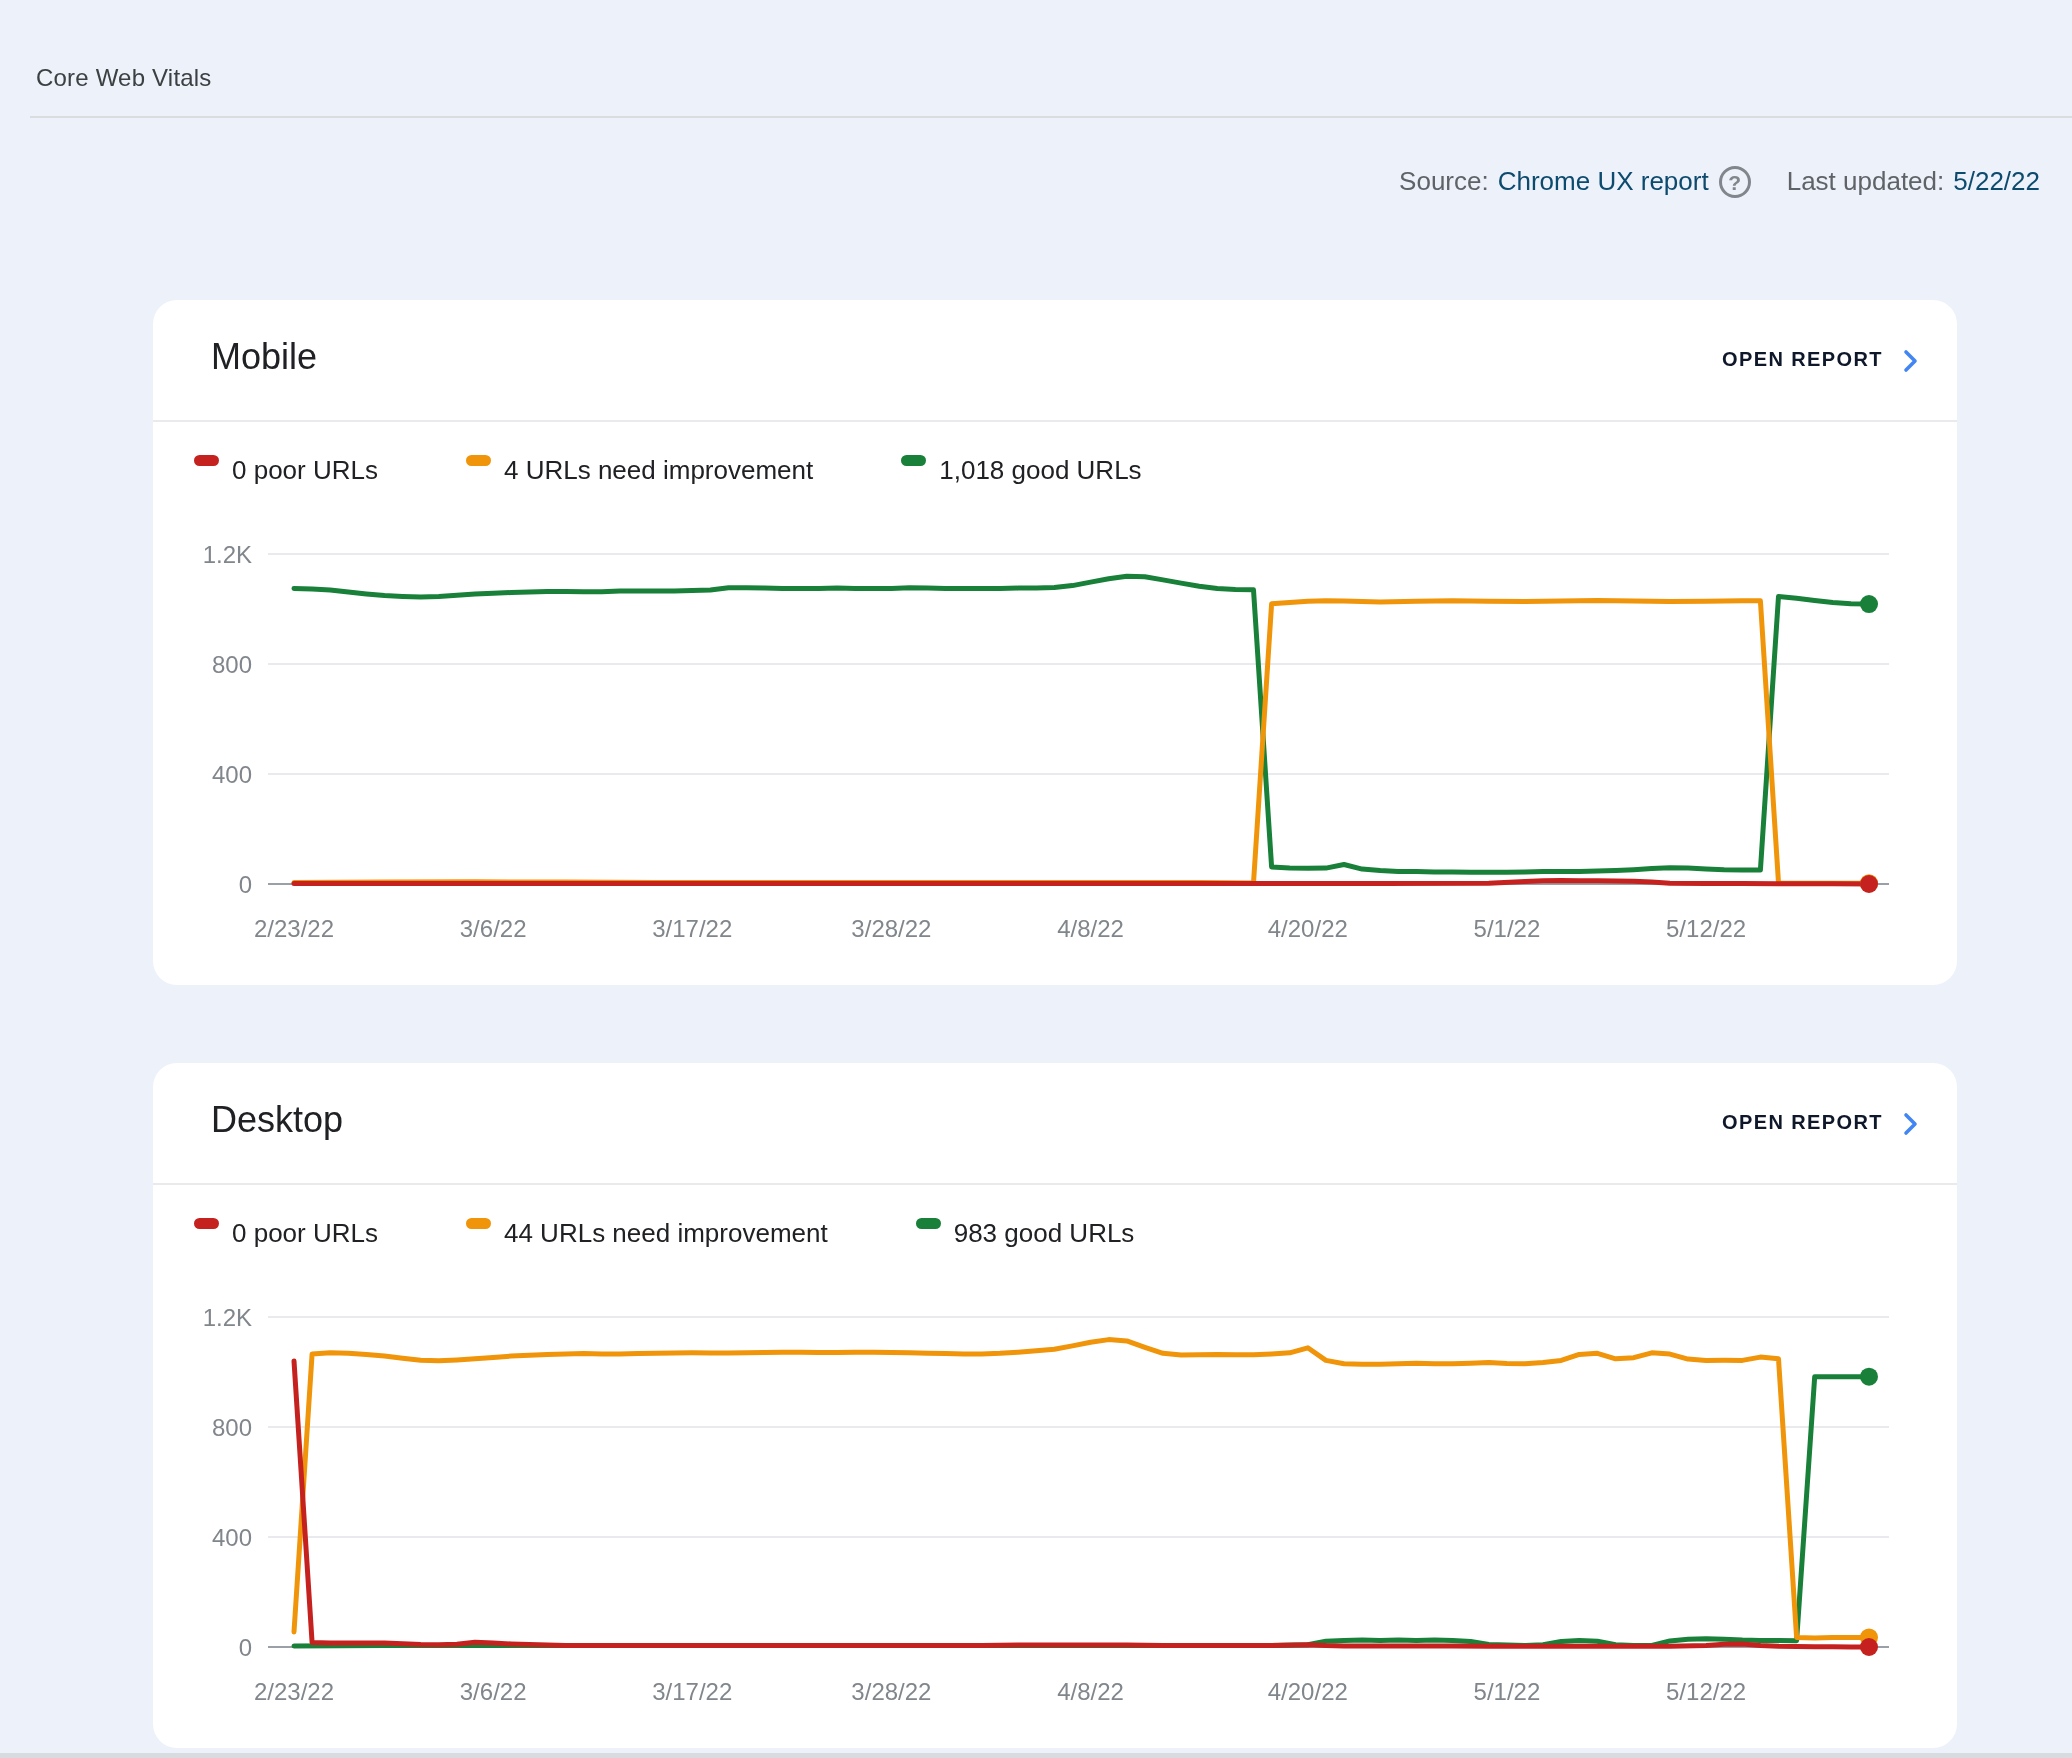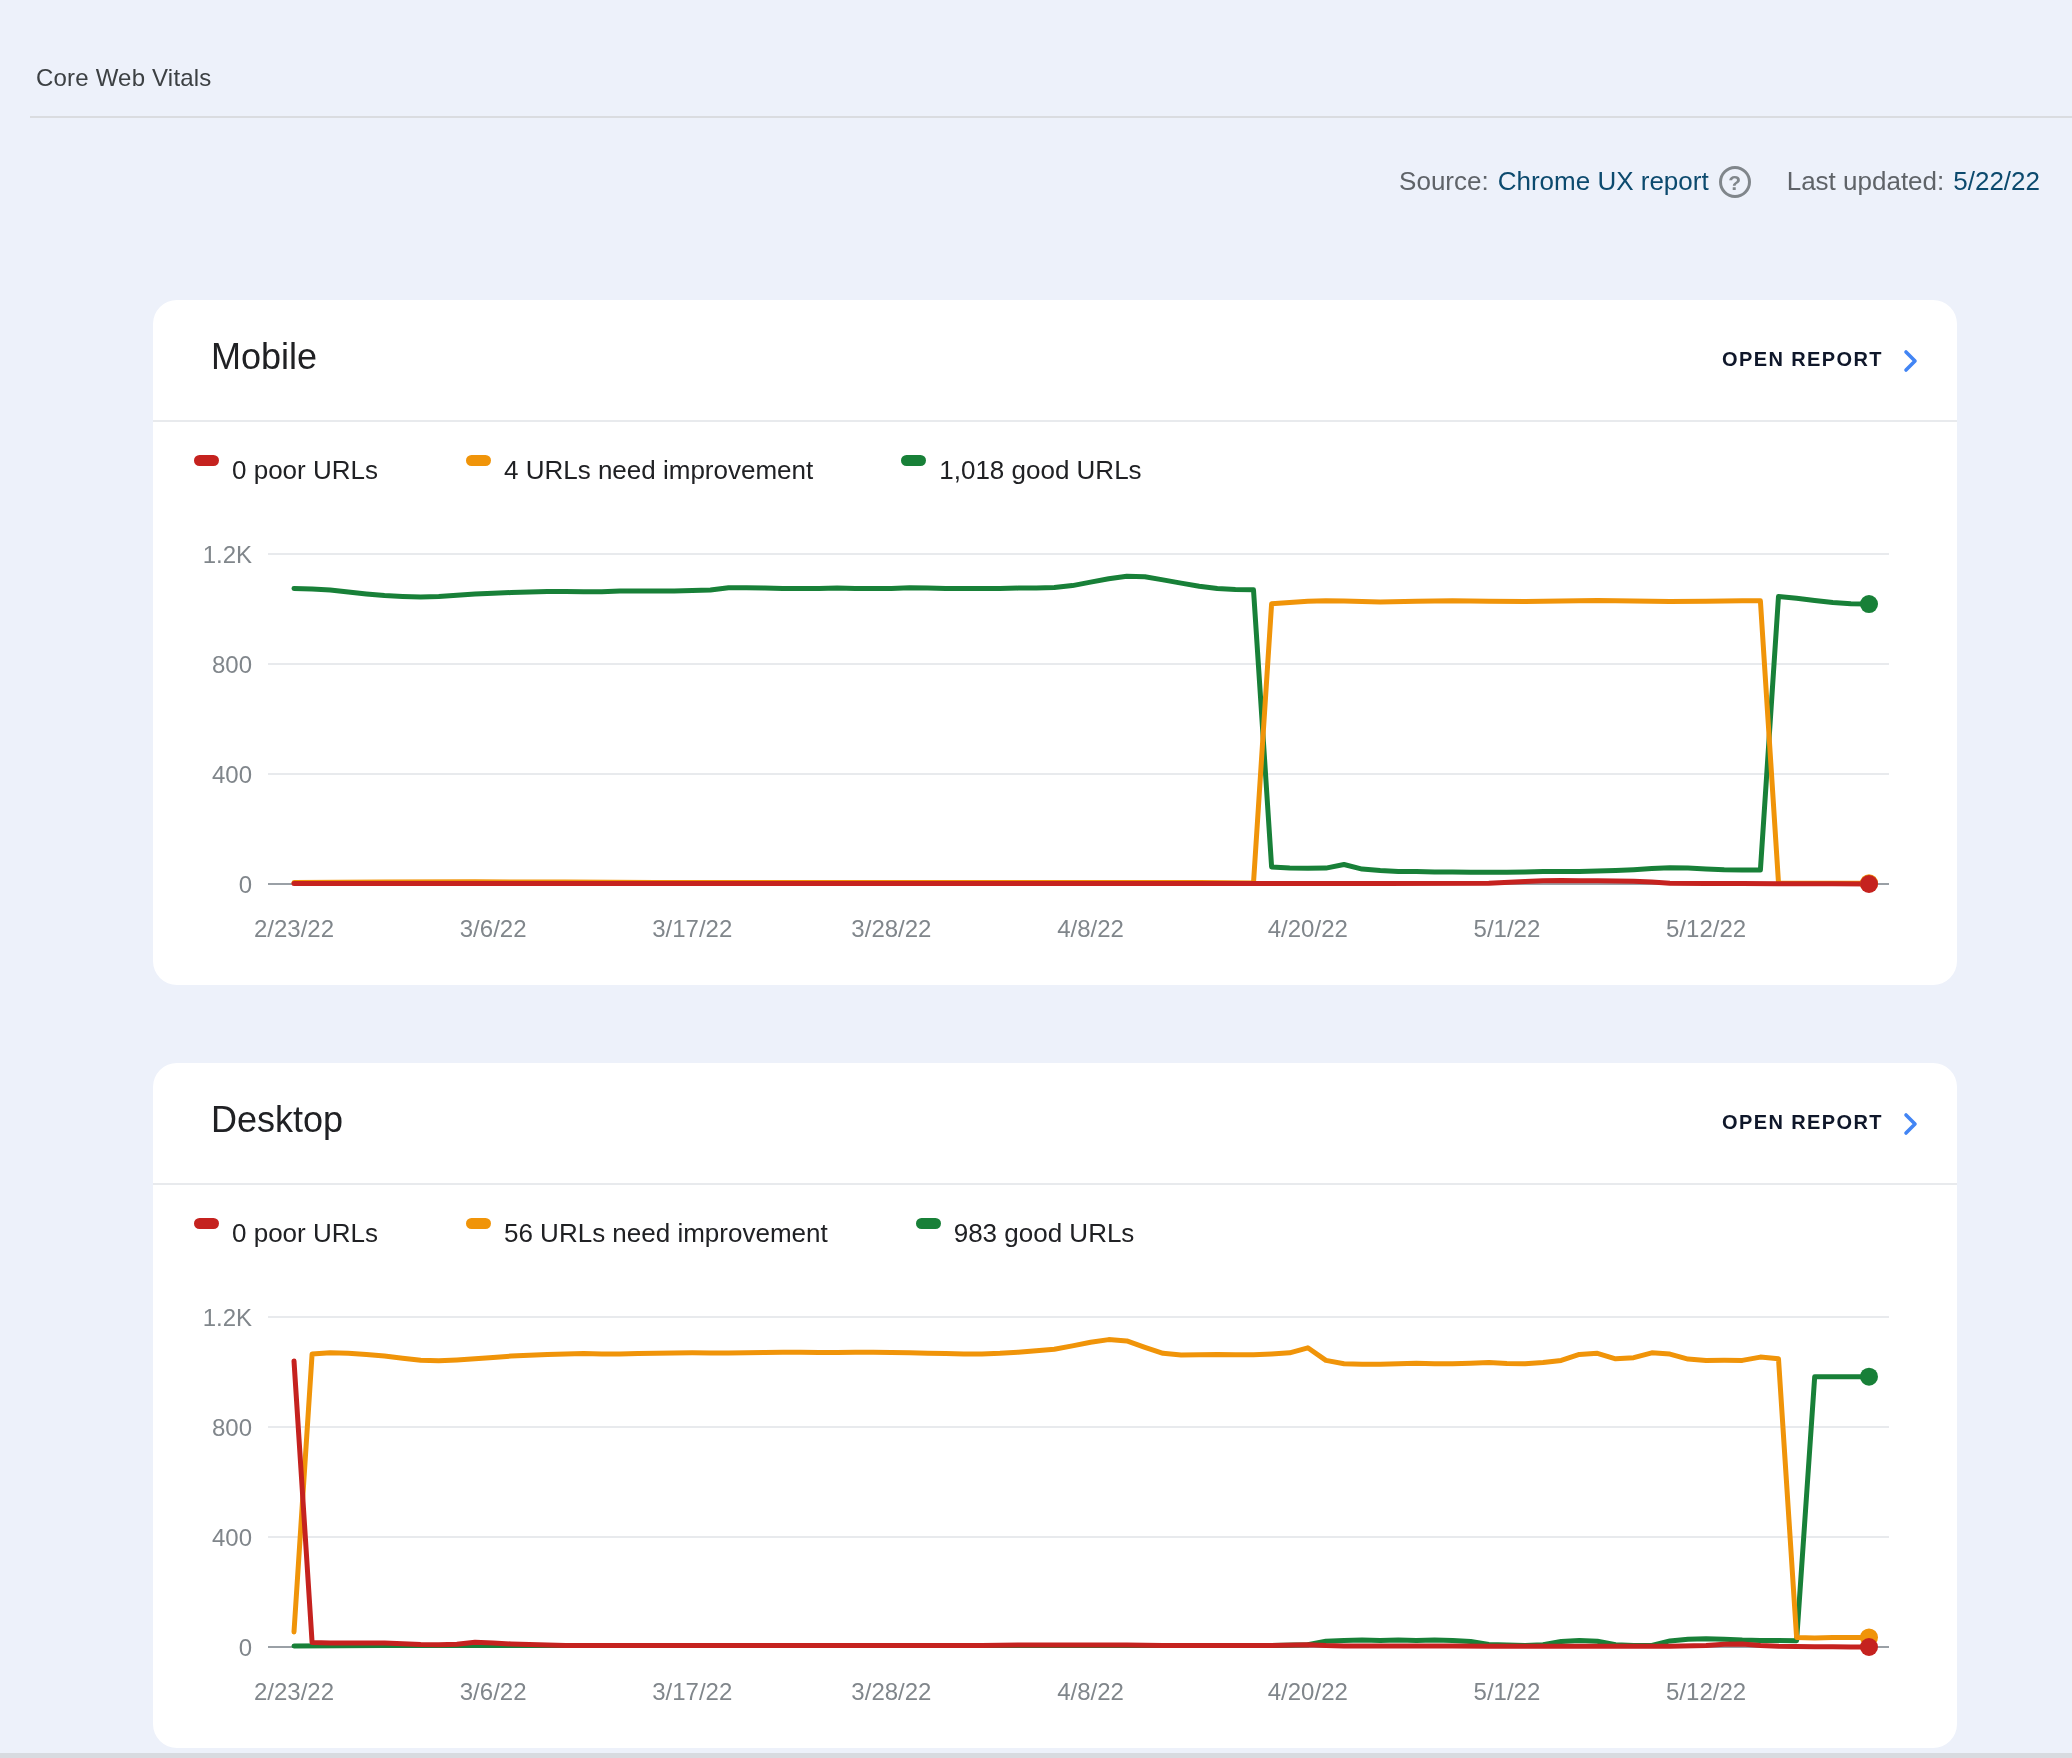--- a/index.html
+++ b/index.html
@@ -125,21 +125,21 @@
     </svg>
   </div>
   <div class="abs card-divider"></div>
   <div class="abs legend">
     <div class="legend-item">
       <span class="chip" style="background: rgb(197, 34, 31);"></span>
       <span class="legend-label">0 poor URLs</span>
     </div>
     <div class="legend-item">
       <span class="chip" style="background: rgb(240, 148, 9);"></span>
-      <span class="legend-label">56 URLs need improvement</span>
+      <span class="legend-label">44 URLs need improvement</span>
     </div>
     <div class="legend-item">
       <span class="chip" style="background: rgb(24, 128, 56);"></span>
       <span class="legend-label">983 good URLs</span>
     </div>
   </div>
   <svg class="abs chart-svg" width="1804" height="470" viewBox="0 0 1804 470">
       <line x1="115" x2="1736" y1="394" y2="394" stroke-width="2" stroke="#9aa0a6"></line>
       <text x="99" y="403" text-anchor="end" font-size="24" fill="#80868b" font-family="&quot;Liberation Sans&quot;, sans-serif">0</text>
       <line x1="115" x2="1736" y1="284" y2="284" stroke-width="2" stroke="#e8eaed"></line>

